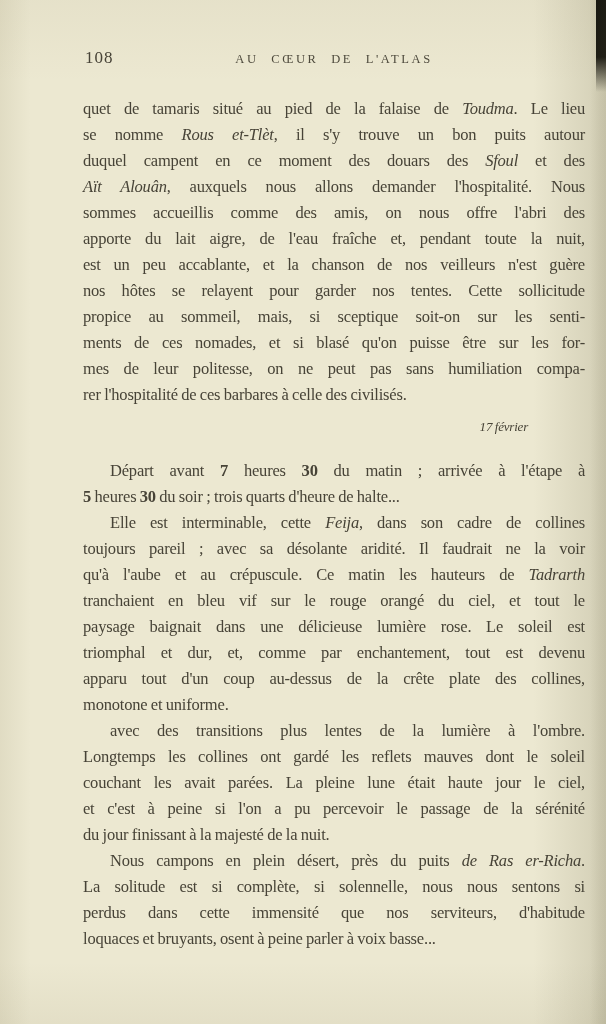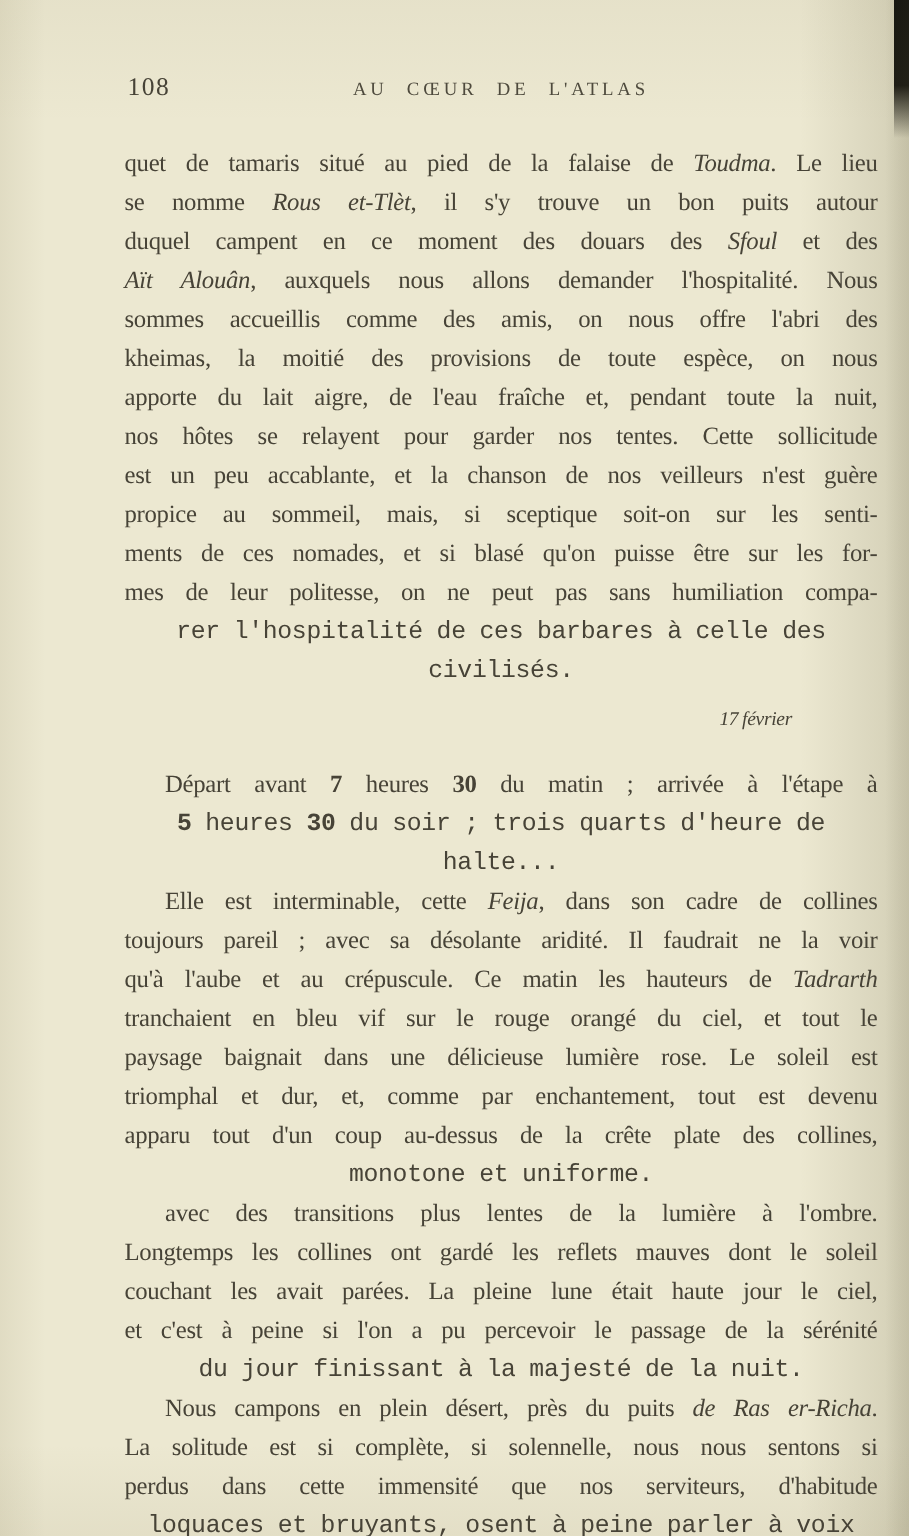--- a/index.html
+++ b/index.html
@@ -38,21 +38,21 @@
     line-height: 26px;
     letter-spacing: -0.2px;
     word-spacing: -0.5px;
   }
   .paragraph { margin: 0; }
   .line {
     text-align: justify;
     text-align-last: justify;
     min-height: 26px;
   }
-  .line.last { text-align: center; text-align-last: auto; font-family: Liberation Mono, monospace; }
+  .line.last { text-align: left; text-align-last: auto; }
   .paragraph.indent .line:first-child { text-indent: 27px; }
   .section-heading {
     font-style: italic;
     text-align: right;
     padding-right: 57px;
     margin: 6px 0 18px 0;
     font-size: 13px;
   }
   .it { font-style: italic; }
   .bd { font-weight: bold; }
@@ -76,24 +76,23 @@
     <span class="pagenum">108</span>
     <span class="runtitle">AU CŒUR DE L'ATLAS</span>
   </header>
   <main class="body">
       <div class="paragraph">
         <div class="line"><span class="">quet de tamaris situé au pied de la falaise de </span><span class="it ">Toudma</span><span class="">. Le lieu</span></div>
         <div class="line"><span class="">se nomme </span><span class="it ">Rous et-Tlèt</span><span class="">, il s'y trouve un bon puits autour</span></div>
         <div class="line"><span class="">duquel campent en ce moment des douars des </span><span class="it ">Sfoul</span><span class=""> et des</span></div>
         <div class="line"><span class="it ">Aït Alouân</span><span class="">, auxquels nous allons demander l'hospitalité. Nous</span></div>
         <div class="line"><span class="">sommes accueillis comme des amis, on nous offre l'abri des</span></div>
-        <div class="line"><span class="">kheimas, la moitié des provisions de toute espèce, on nous</span></div>
         <div class="line"><span class="">apporte du lait aigre, de l'eau fraîche et, pendant toute la nuit,</span></div>
+        <div class="line"><span class="">est un peu accablante, et la chanson de nos veilleurs n'est guère</span></div>
         <div class="line"><span class="">nos hôtes se relayent pour garder nos tentes. Cette sollicitude</span></div>
-        <div class="line"><span class="">est un peu accablante, et la chanson de nos veilleurs n'est guère</span></div>
         <div class="line"><span class="">propice au sommeil, mais, si sceptique soit-on sur les senti-</span></div>
         <div class="line"><span class="">ments de ces nomades, et si blasé qu'on puisse être sur les for-</span></div>
         <div class="line"><span class="">mes de leur politesse, on ne peut pas sans humiliation compa-</span></div>
         <div class="line last"><span class="">rer l'hospitalité de ces barbares à celle des civilisés.</span></div>
       </div>
       <div class="section-heading">17 février</div>
       <div class="paragraph indent">
         <div class="line"><span class="">Départ avant </span><span class="bd">7</span><span class=""> heures </span><span class="bd">30</span><span class=""> du matin ; arrivée à l'étape à</span></div>
         <div class="line last"><span class="bd">5</span><span class=""> heures </span><span class="bd">30</span><span class=""> du soir ; trois quarts d'heure de halte...</span></div>
       </div>

